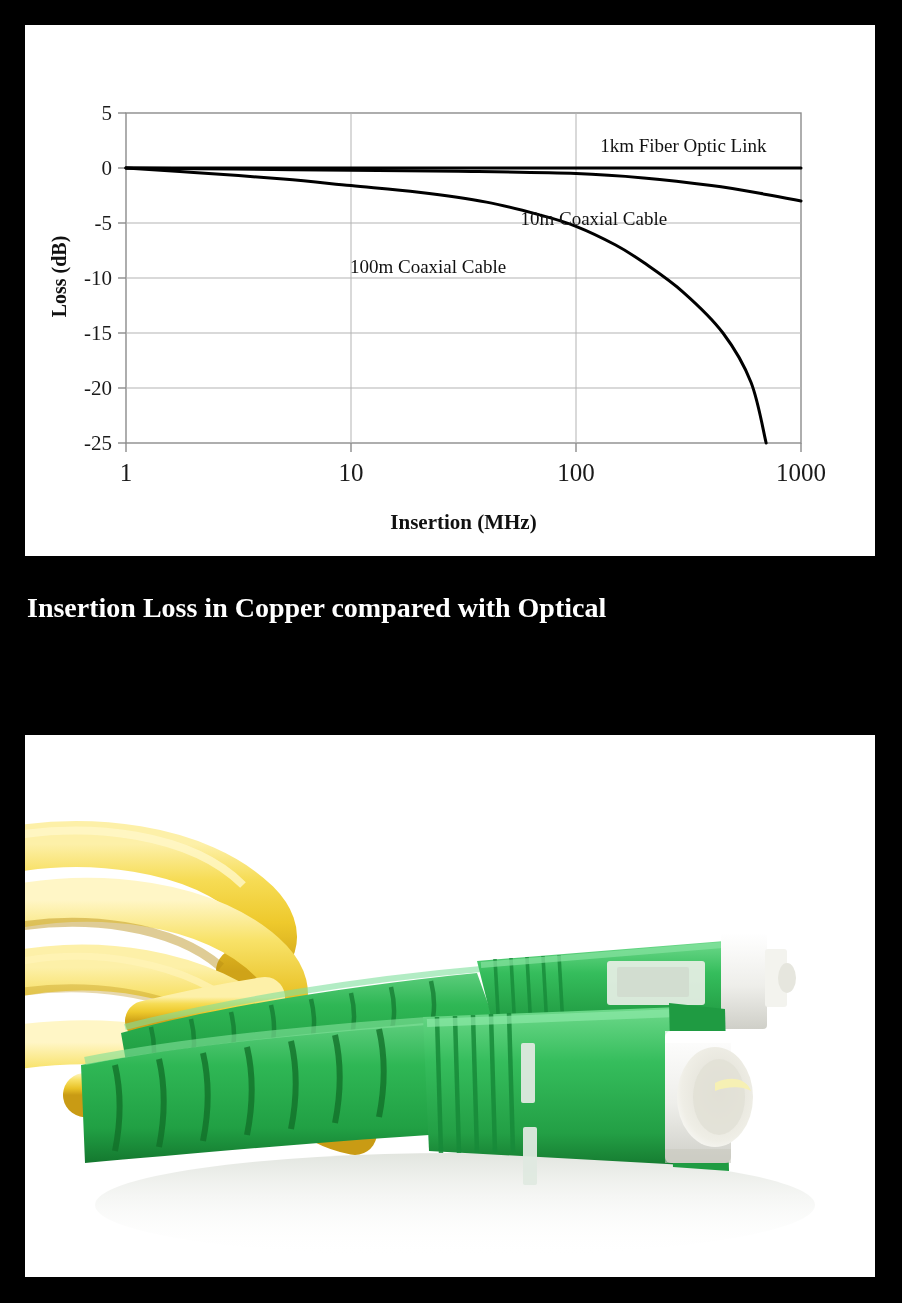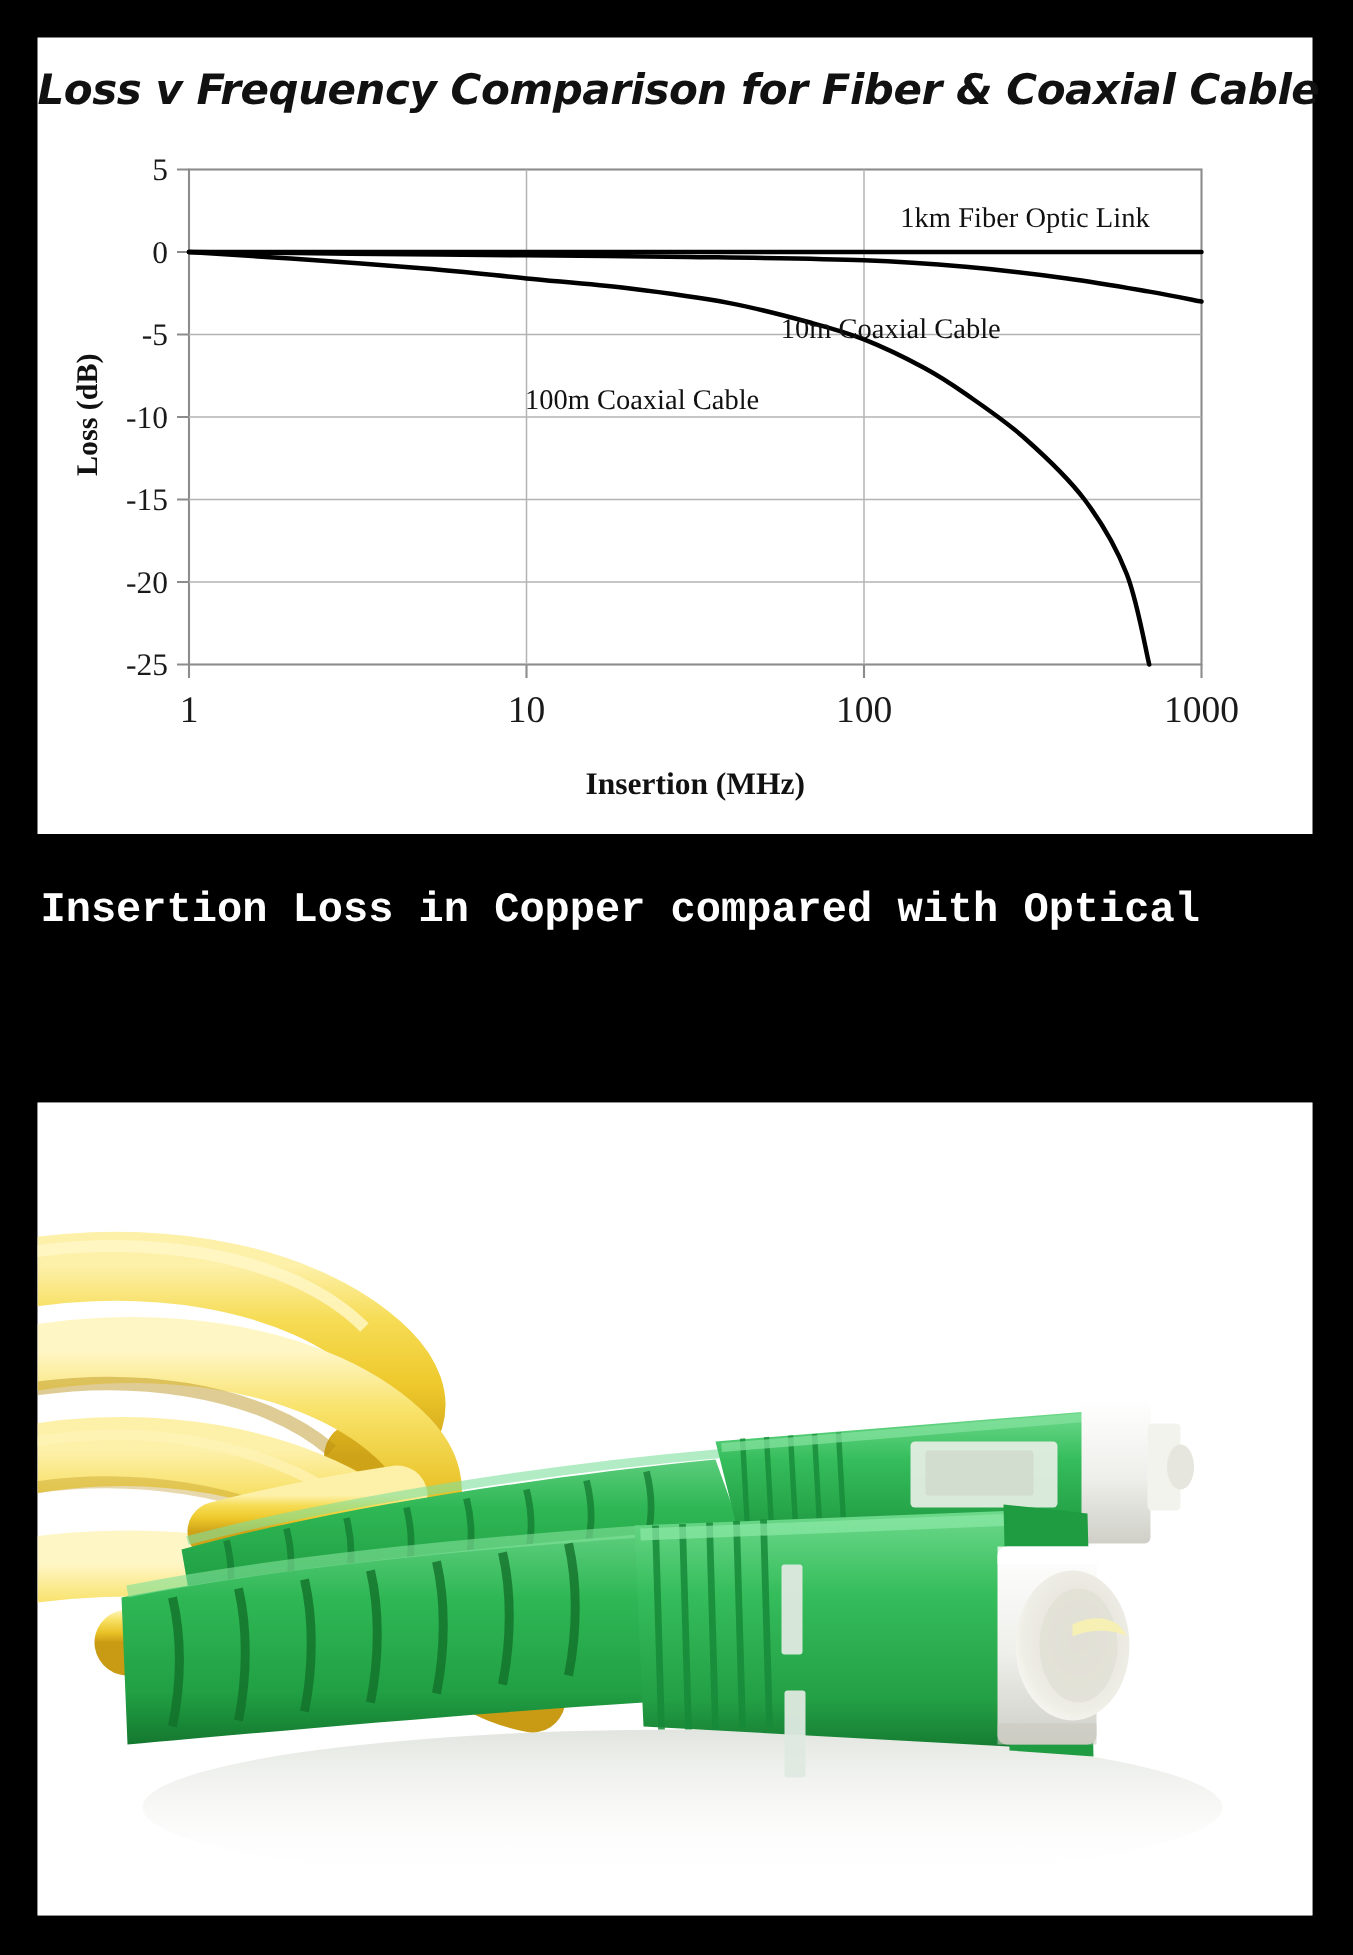--- a/index.html
+++ b/index.html
@@ -96,21 +96,21 @@
     font-family: "Liberation Serif", serif;
     font-size: 19px;
     fill: #111111;
   }
 
   
   #caption {
     position: absolute;
     left: 27px;
     top: 592px;
-    font-family: Liberation Mono, monospace;
+    font-family: Liberation Serif, serif;
     font-weight: bold;
     font-size: 28px;
     color: #ffffff;
     white-space: nowrap;
   }
 
   
   #photo-panel {
     position: absolute;
     left: 25px;
@@ -124,21 +124,20 @@
     position: absolute;
     left: 0;
     top: 0;
   }
 </style>
 </head>
 <body>
 
 <div id="chart-panel">
 
-  <div id="chart-title">Loss v Frequency Comparison for Fiber &amp; Coaxial Cable</div>
 
   <div id="plot-wrap">
     <svg id="plot-svg" width="850" height="531" viewBox="0 0 850 531">
 
       <rect id="plot-frame" x="101" y="88" width="675" height="330" fill="#ffffff" stroke="#8c8c8c" stroke-width="1.4"></rect>
 
       <g id="ygrid">
           <line x1="101" y1="143" x2="776" y2="143" stroke="#b3b3b3" stroke-width="1"></line>
           <line x1="101" y1="198" x2="776" y2="198" stroke="#b3b3b3" stroke-width="1"></line>
           <line x1="101" y1="253" x2="776" y2="253" stroke="#b3b3b3" stroke-width="1"></line>

